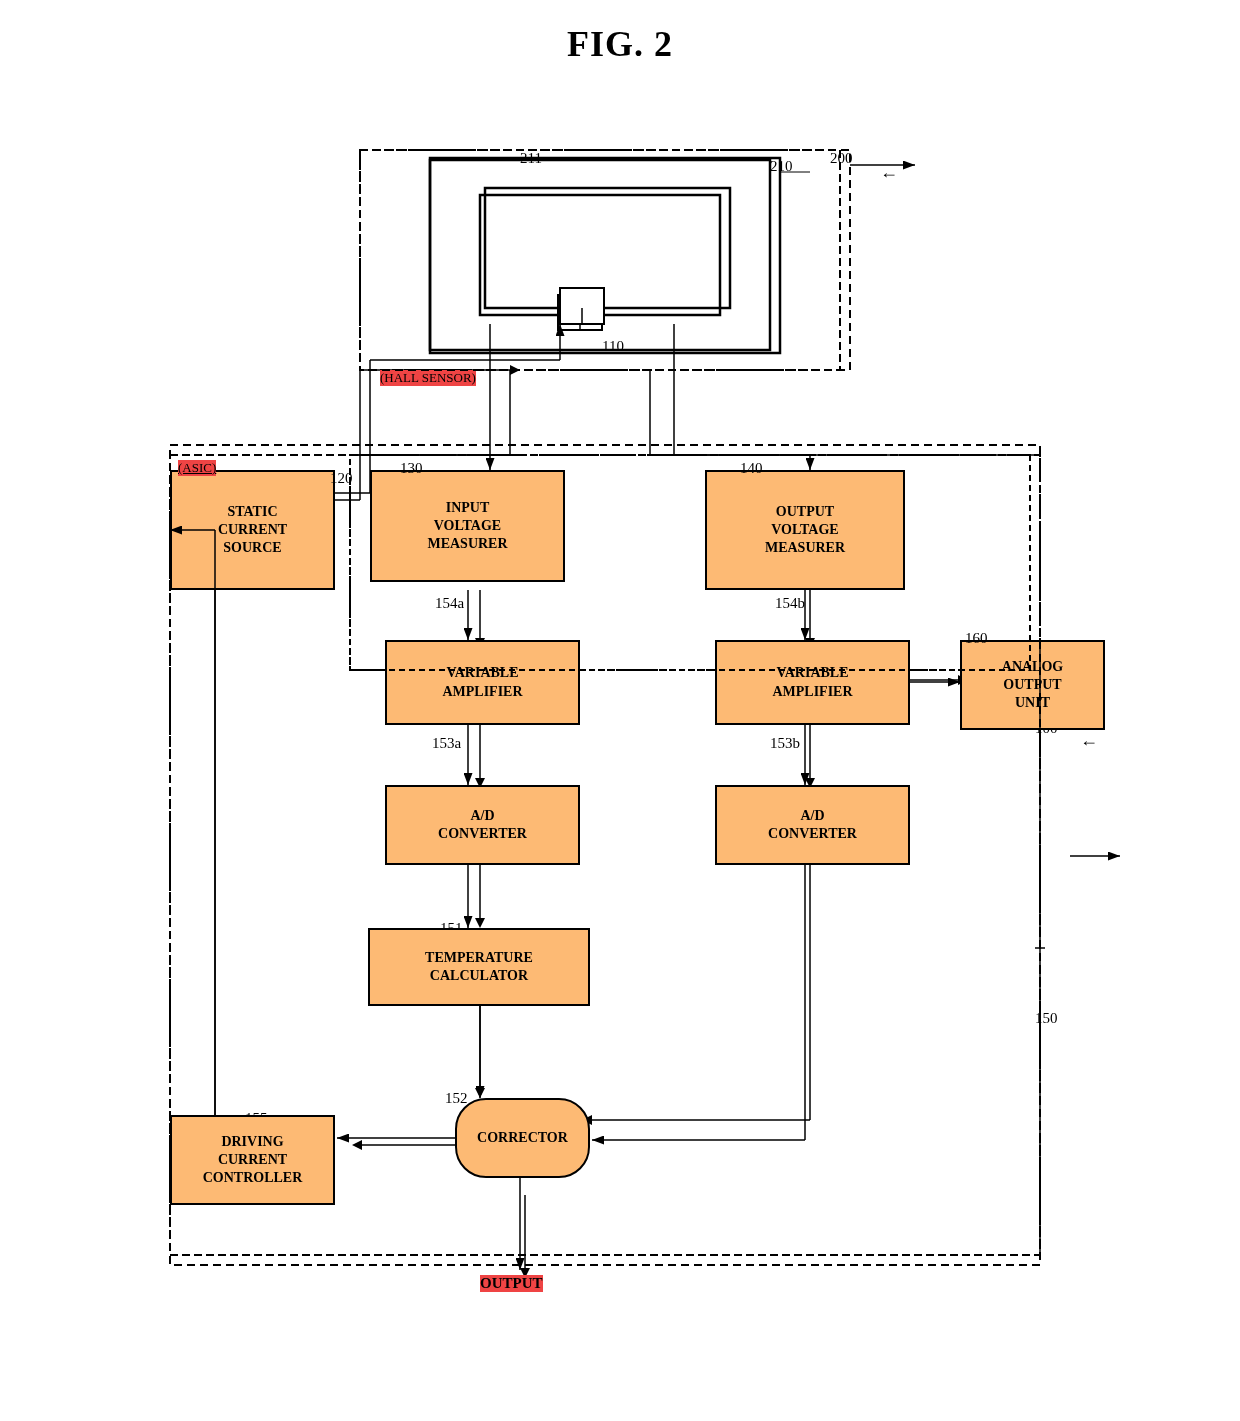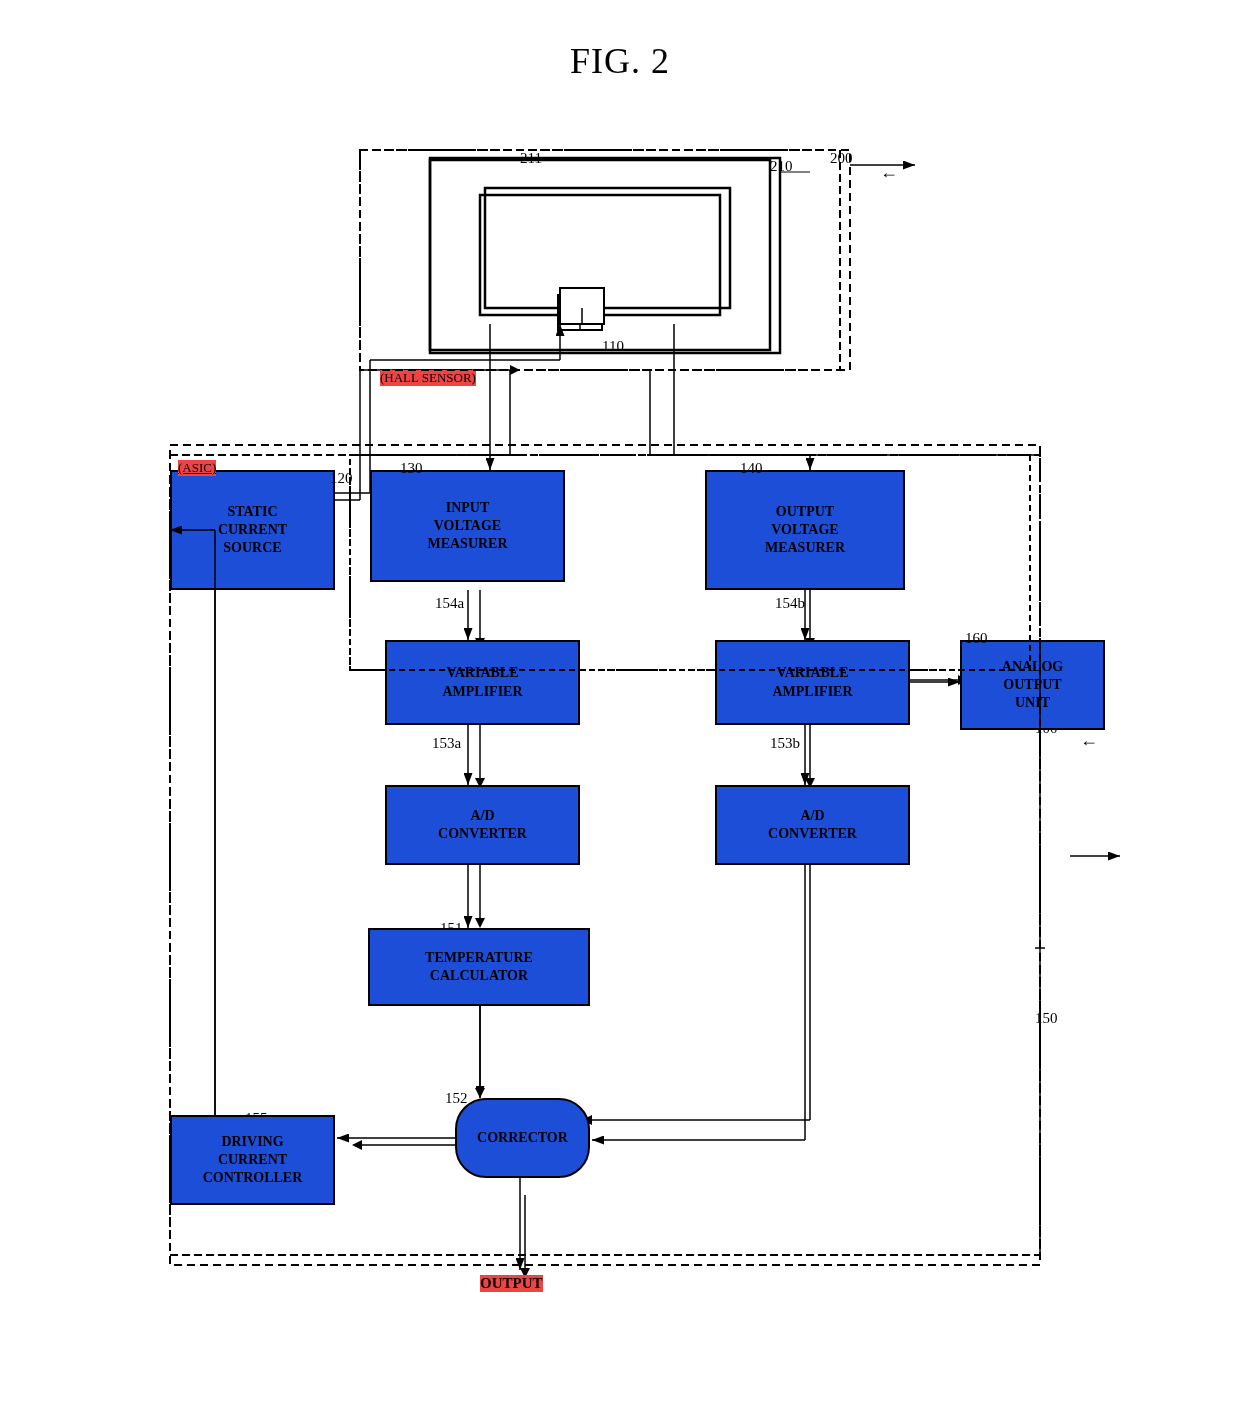--- a/index.html
+++ b/index.html
@@ -8,22 +8,22 @@
       height: 1421px;
       background: #ffffff;
       font-family: 'Times New Roman', Times, serif;
       position: relative;
       overflow: hidden;
     }
 
     .fig-title {
       text-align: center;
       font-size: 36px;
-      font-weight: normal;
-      padding-top: 40px;
+      font-weight: bold;
+      padding-top: 23px;
       letter-spacing: 1px;
     }
 
     .diagram-container {
       position: absolute;
       top: 100px;
       left: 60px;
       width: 1120px;
       height: 1280px;
     }
@@ -32,21 +32,21 @@
     .box {
       position: absolute;
       border: 2.5px solid #000;
       display: flex;
       align-items: center;
       justify-content: center;
       text-align: center;
       font-size: 14px;
       font-weight: bold;
       line-height: 1.3;
-      background: #1d4ed8;
+      background: #fdba74;
     }
 
     .label {
       position: absolute;
       font-size: 14px;
       font-weight: normal;
       background: #ef4444;
     }
 
     .ref-number {

